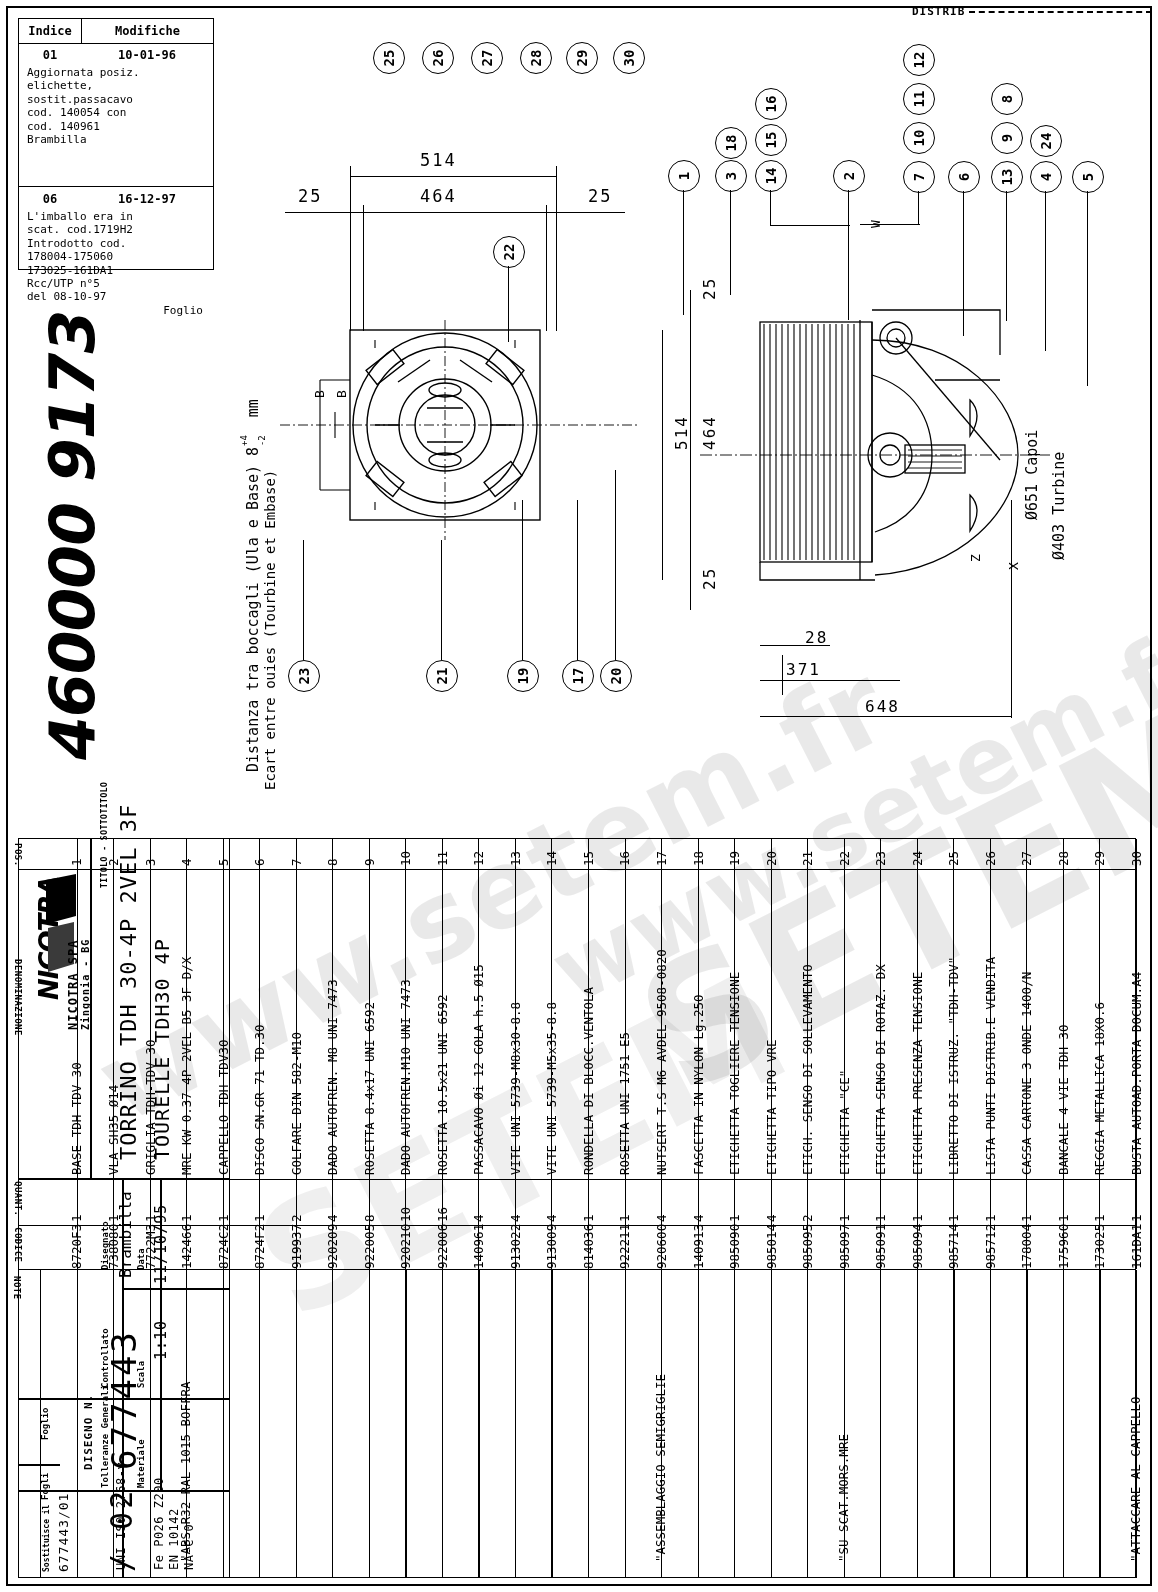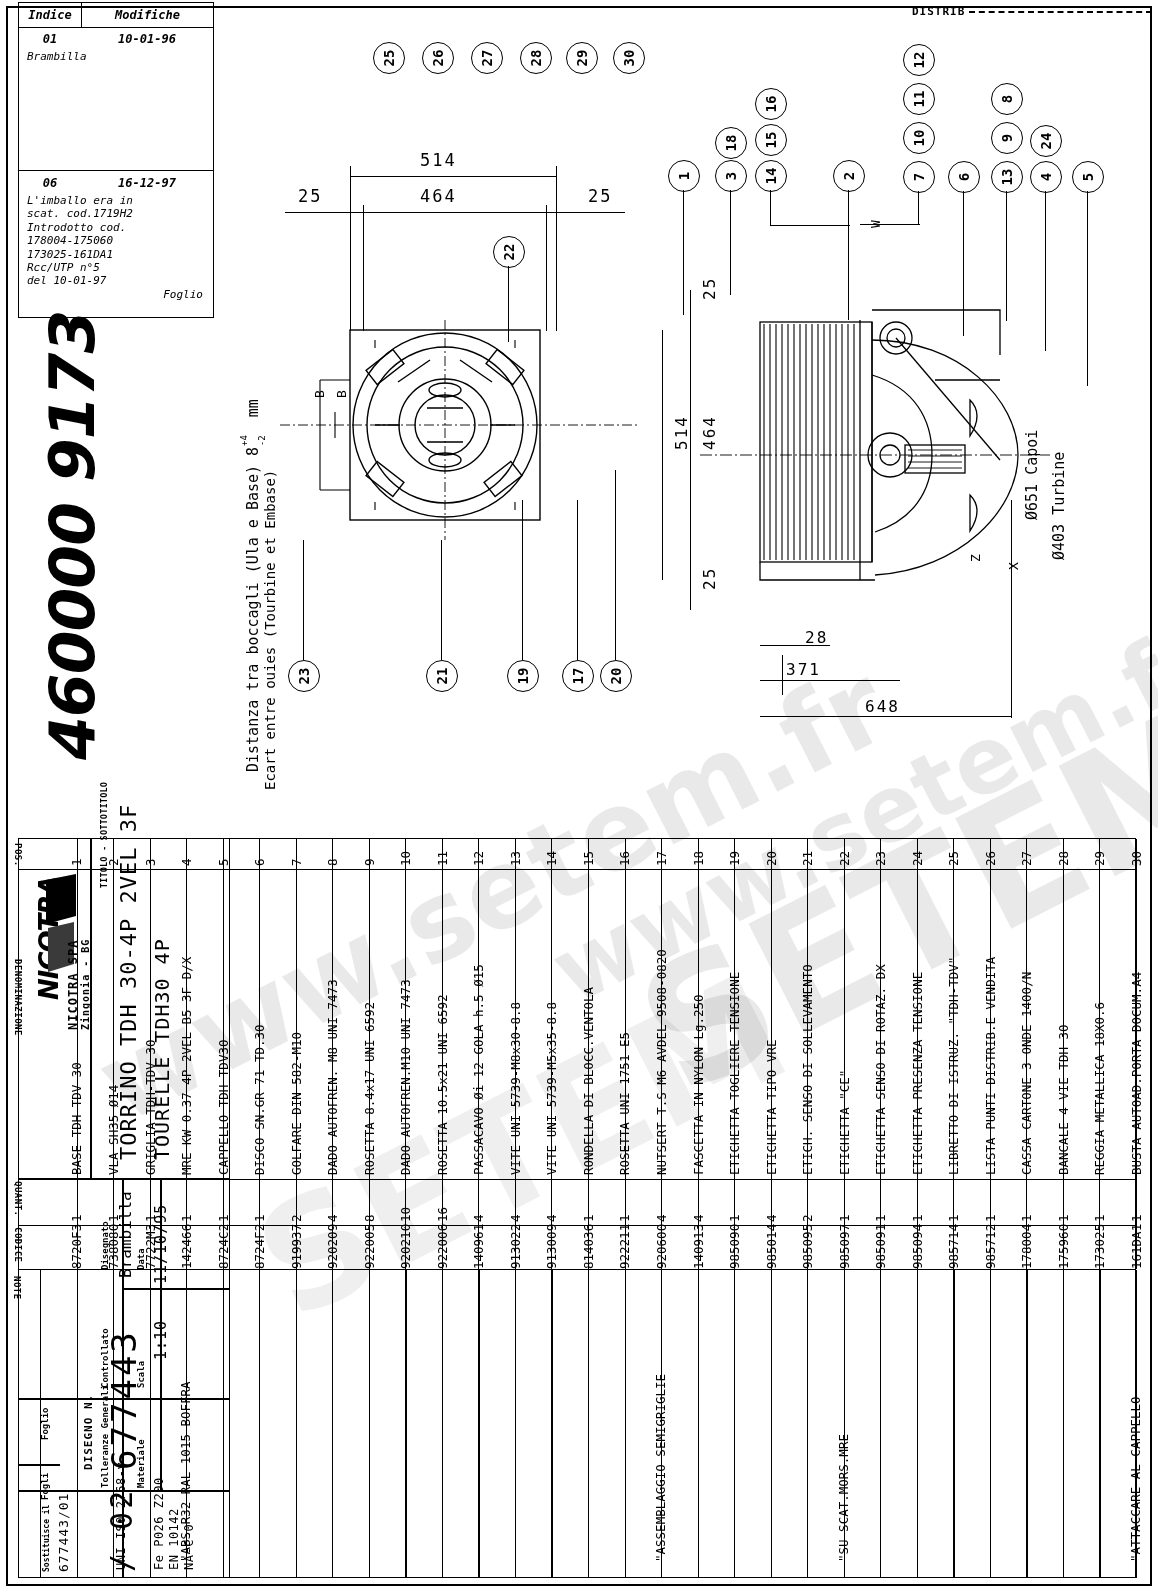--- a/index.html
+++ b/index.html
@@ -30,21 +30,21 @@
     left:912px;top:0px;width:240px;height:22px;
     font-size:11px;letter-spacing:1px;
     display:flex;align-items:center;
   }
   #pratico .lbl{padding-right:4px;font-weight:bold;}
   #pratico .dash{
     flex:1;height:0;border-top:2px dashed #000;margin-top:2px;
   }
 
   
-  #revblock{left:18px;top:2px;width:196px;height:316px;border:1.6px solid #000;font-style:italic;}
+  #revblock{left:18px;top:18px;width:196px;height:252px;border:1.6px solid #000;}
   .rev-hdr{
     position:absolute;left:0;top:0;width:100%;height:24px;
     border-bottom:1.6px solid #000;
     display:flex;font-size:12px;font-weight:bold;
   }
   .rev-hdr .c1{width:62px;border-right:1.6px solid #000;display:flex;align-items:center;justify-content:center;}
   .rev-hdr .c2{flex:1;display:flex;align-items:center;justify-content:center;}
   .rev-row{position:absolute;left:0;width:100%;box-sizing:border-box;}
   .rev-row .top{display:flex;font-size:12px;font-weight:bold;padding:5px 0 4px 0;}
   .rev-row .top .ix{width:62px;text-align:center;}
@@ -120,35 +120,40 @@
     <div class="rev-hdr">
       <div class="c1">Indice</div>
       <div class="c2">Modifiche</div>
     </div>
 
     <div class="rev-row" id="rev1">
       <div class="top">
         <div class="ix">01</div>
         <div class="dt">10-01-96</div>
       </div>
+      <div class="body">Aggiornata posiz.
+elichette,
+sostit.passacavo
+cod. 140054 con
+cod. 140961</div>
       <div class="body">Brambilla</div>
     </div>
 
     <div class="rev-row" id="rev2">
       <div class="top">
         <div class="ix">06</div>
         <div class="dt">16-12-97</div>
       </div>
       <div class="body">L'imballo era in
 scat. cod.1719H2
 Introdotto cod.
 178004-175060
 173025-161DA1
 Rcc/UTP n°5
-del 10-01-97</div>
+del 08-10-97</div>
       <div class="body r">Foglio</div>
     </div>
   </div>
 
   <div class="bx" id="bignum" style="left:36px;top:760px;width:0;height:0;">
     <span class="vt">460000 9173</span>
   </div>
 
   <div class="bx" style="left:244px;top:772px;width:0;height:0;">
     <div class="vt" style="font-size:15px;">

